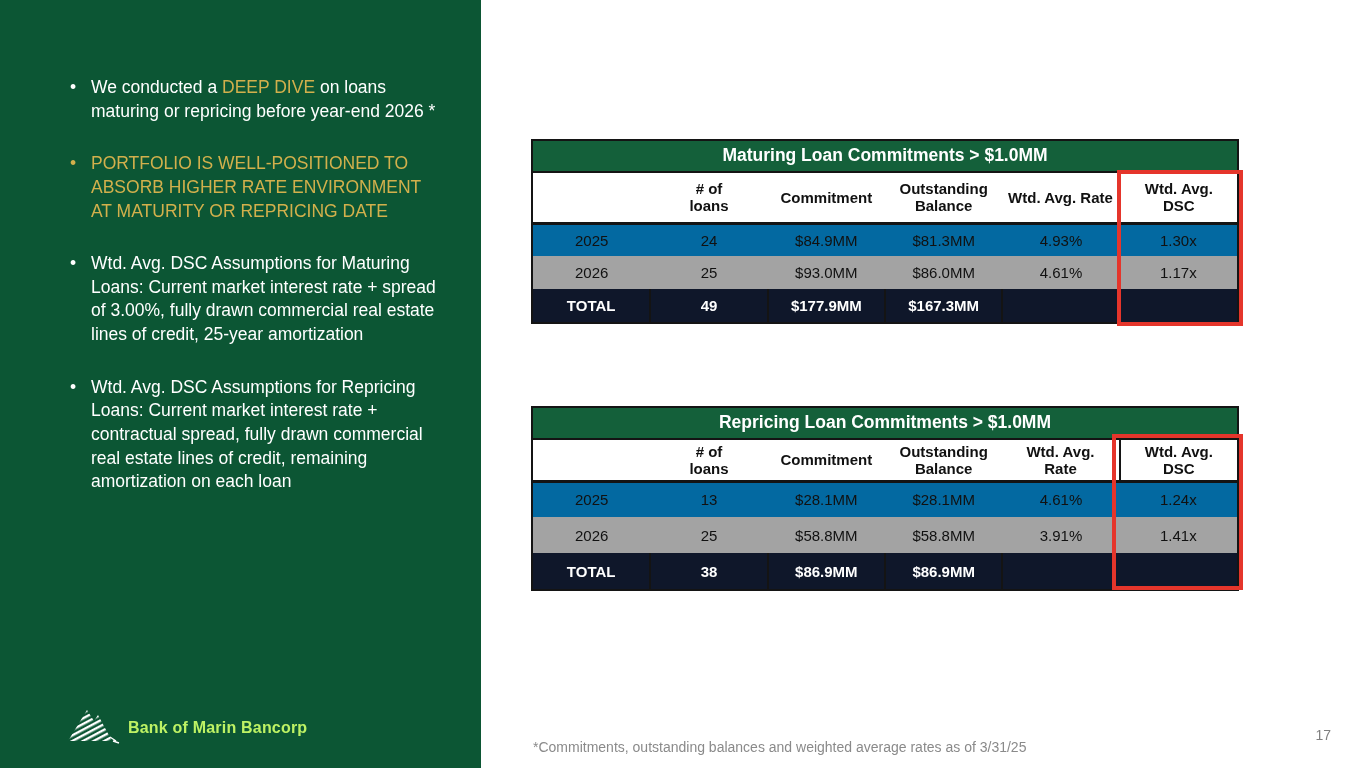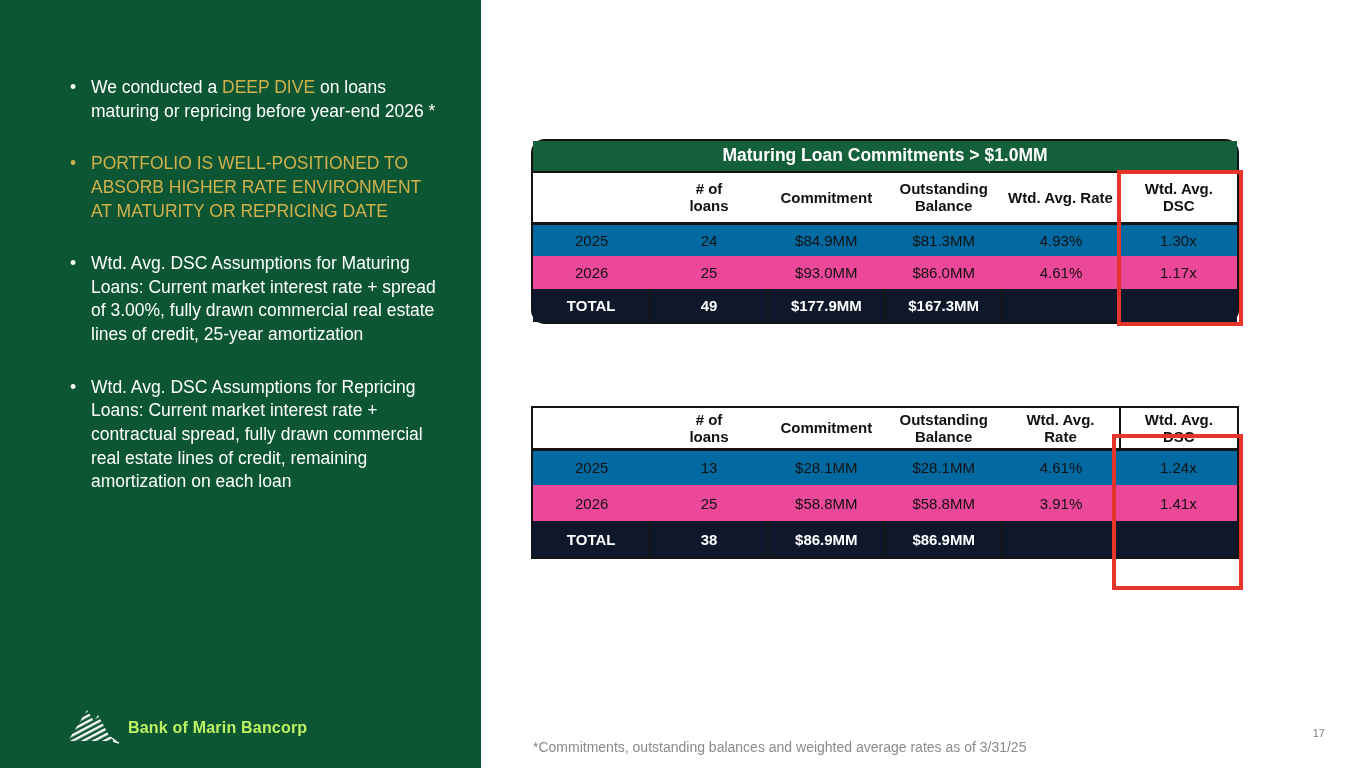--- a/index.html
+++ b/index.html
@@ -38,21 +38,21 @@
   .logo-text { font-size: 16px; font-weight: bold; color: #bef264; letter-spacing: 0.2px; white-space: nowrap; }
 
   
   .main { position: absolute; left: 481px; top: 0; width: 884px; height: 768px; }
 
   .table-wrap {
     position: absolute; left: 50px; width: 708px;
     border: 2px solid #141414;
     background: #ffffff;
   }
-  .table-wrap.t0 { top: 139px; border-radius: 14px; }
+  .table-wrap.t0 { top: 139px; }
   .table-wrap.t1 { top: 406px; }
 
   .tbl-title {
     background: #14603a; color: #ffffff;
     font-size: 17.5px; font-weight: bold; text-align: center;
     padding: 4px 0 5px 0;
     border-bottom: 2px solid #141414;
   }
   table.loan-table { width: 100%; border-collapse: collapse; table-layout: fixed; }
   table.loan-table th, table.loan-table td {
@@ -64,40 +64,40 @@
     white-space: pre-line; line-height: 1.15;
     border-bottom: 3px solid #141414;
   }
   .t0 table.loan-table thead th { height: 50px; }
   .t1 table.loan-table thead th { height: 41px; }
   table.loan-table thead th:last-child { border-left: 2px solid #141414; }
 
   .t0 table.loan-table tbody td { height: 33px; }
   .t1 table.loan-table tbody td { height: 36px; }
   tr.row-white { background: #0369a1; color: #111111; }
-  tr.row-gray  { background: #ec4899; color: #111111; }
+  tr.row-gray  { background: #a3a3a3; color: #111111; }
   tr.row-total { background: #0f172a; color: #ffffff; font-weight: bold; }
   tr.row-total td { height: 33px; }
   tr.row-total td.divided { border-right: 2px solid #141414; }
 
   .red-box {
     position: absolute;
     border: 4px solid #e5352b;
     pointer-events: none;
   }
   .t0 .red-box { left: 584px; top: 29px; width: 126px; height: 156px; }
   .t1 .red-box { left: 579px; top: 26px; width: 131px; height: 156px; }
 
   .footnote {
     position: absolute; left: 52px; top: 739px;
     font-size: 14px; color: #8a8a8a; text-align: center;
   }
   .page-number {
-    position: absolute; right: 40px; top: 727px;
-    font-size: 11px; color: #808080;
+    position: absolute; right: 34px; top: 727px;
+    font-size: 14px; color: #808080;
   }
 </style>
 </head>
 <body>
 
 <div class="slide">
 
   <aside class="sidebar">
     <ul class="bullets" id="bullet-list">
         <li class="bullet marker-white"><span class="seg-white">We conducted a </span><span class="seg-gold">DEEP DIVE</span><span class="seg-white"> on loans maturing or repricing before year-end 2026 *</span></li>
@@ -164,20 +164,21 @@
             <td class="divided">$167.3MM</td>
             <td></td>
             <td></td>
           </tr>
         </tbody>
       </table>
       <div class="red-box"></div>
     </section>
 
     <section class="table-wrap t1">
+      <div class="tbl-title">Repricing  Loan Commitments &gt; $1.0MM</div>
       <table class="loan-table">
         <thead>
           <tr>
             <th></th>
             <th># of
 loans</th>
             <th>Commitment</th>
             <th>Outstanding
 Balance</th>
             <th>Wtd. Avg.

